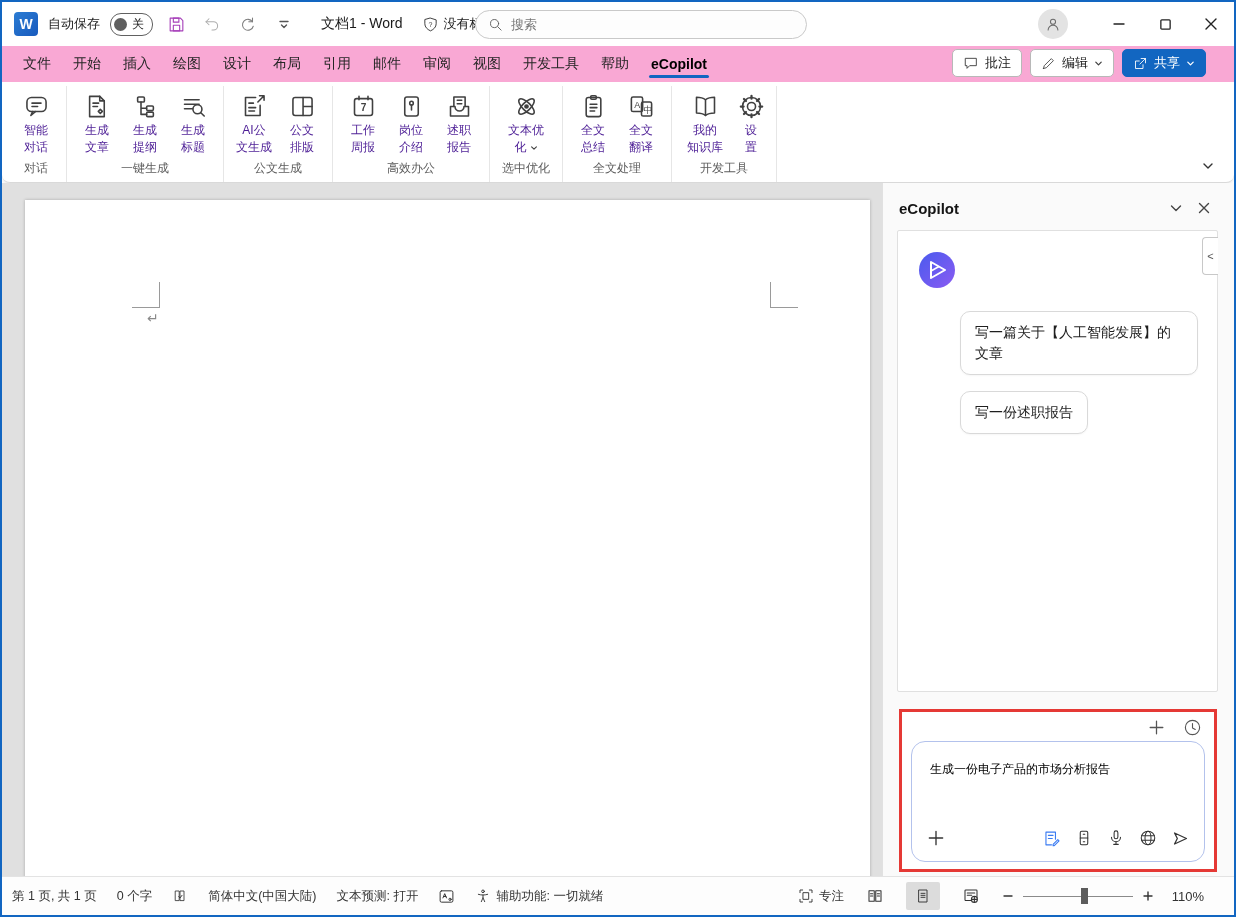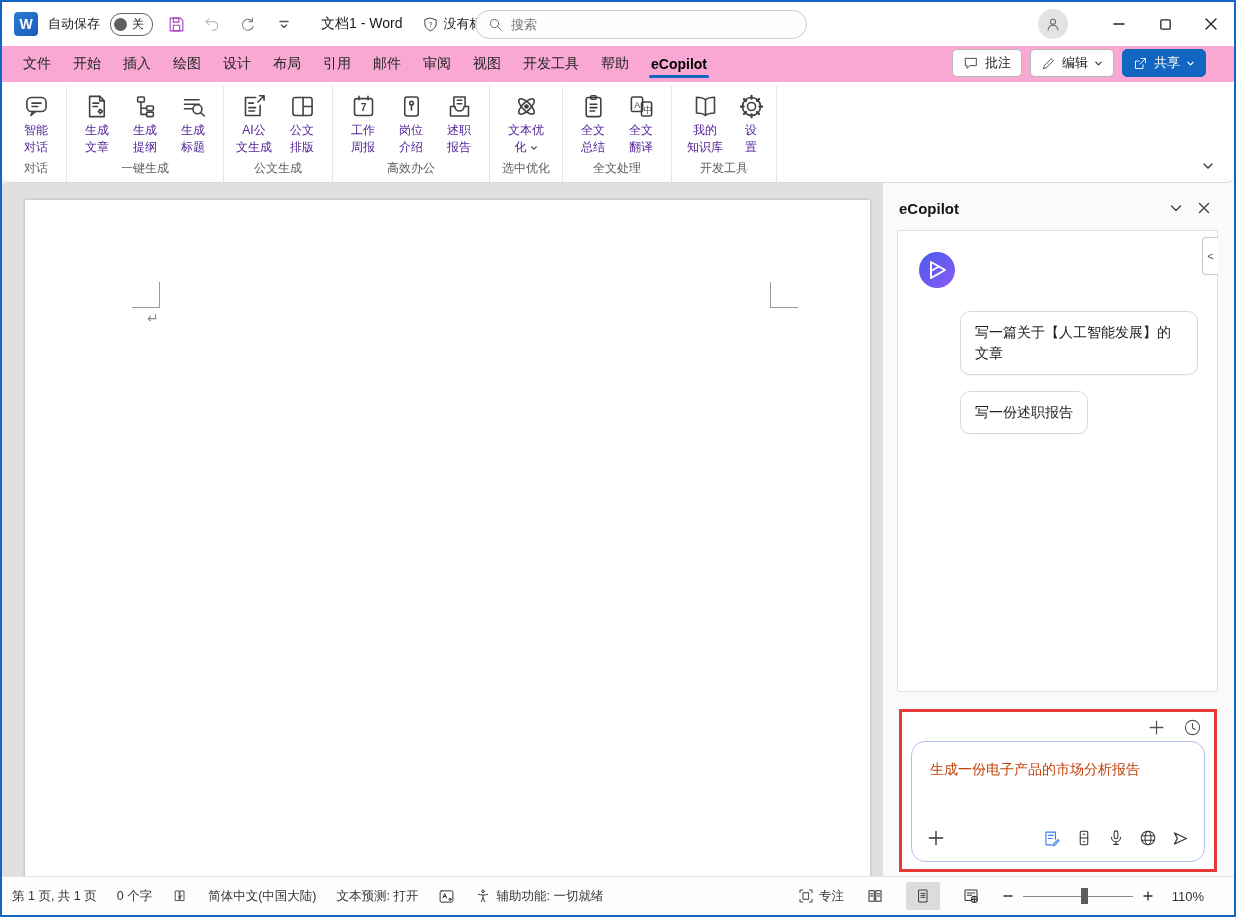--- a/index.html
+++ b/index.html
@@ -62,21 +62,21 @@
   .chat-row { display:flex; align-items:flex-start; gap: 12px; padding: 20px 16px 0 20px; }
   .intro-text { font-size: 14px; color:#1f1f1f; padding-top: 9px; }
   .chips { padding: 22px 0 0 62px; display:flex; flex-direction:column; gap: 16px; }
   .chip { width: 238px; border: 1px solid #d9d9d9; border-radius: 10px; background:#fff; padding: 10px 14px; font-size: 14px; color:#1f1f1f; line-height: 1.5; box-shadow: 0 1px 2px rgba(0,0,0,0.04); }
   .chip.small { width: 128px; }
   .collapse-handle { position:absolute; right: -1px; top: 6px; width: 16px; height: 38px; background:#fff; border: 1px solid #c8c8c8; border-right: none; border-radius: 4px 0 0 4px; display:flex; align-items:center; justify-content:center; font-size: 11px; color:#555; }
 
   .input-section { position:absolute; left: 16px; right: 17px; top: 526px; height: 163px; border: 3px solid #e53935; background:#fff; }
   .is-topicons { position:absolute; top: 6px; right: 12px; display:flex; align-items:center; gap: 17px; }
   .inputbox { position:absolute; left: 9px; right: 9px; top: 29px; bottom: 7px; border: 1.5px solid #b3c2ec; border-radius: 14px; background:#fff; }
-  .input-text { padding: 19px 18px 0 18px; font-size: 14px; color:#c2410c; }
+  .input-text { padding: 19px 18px 0 18px; font-size: 12px; color:#000000; }
   .ib-bottom { position:absolute; left: 14px; right: 14px; bottom: 9px; display:flex; align-items:center; }
   .ib-right { margin-left:auto; display:flex; align-items:center; gap: 14px; }
 
   
   .statusbar { position:absolute; left: 0; right: 0; bottom: 0; height: 39px; background:#fdfdfd; border-top: 1px solid #e3e3e3; display:flex; align-items:center; font-size: 12.5px; color:#333; }
   .sb-left { display:flex; align-items:center; gap: 20px; padding-left: 10px; }
   .sb-item { display:flex; align-items:center; gap: 5px; white-space: nowrap; }
   .sb-right { margin-left:auto; display:flex; align-items:center; gap: 14px; padding-right: 30px; }
   .view-btn { width: 34px; height: 28px; display:flex; align-items:center; justify-content:center; border-radius: 2px; }
   .view-btn.active { background:#dcdcdc; }

